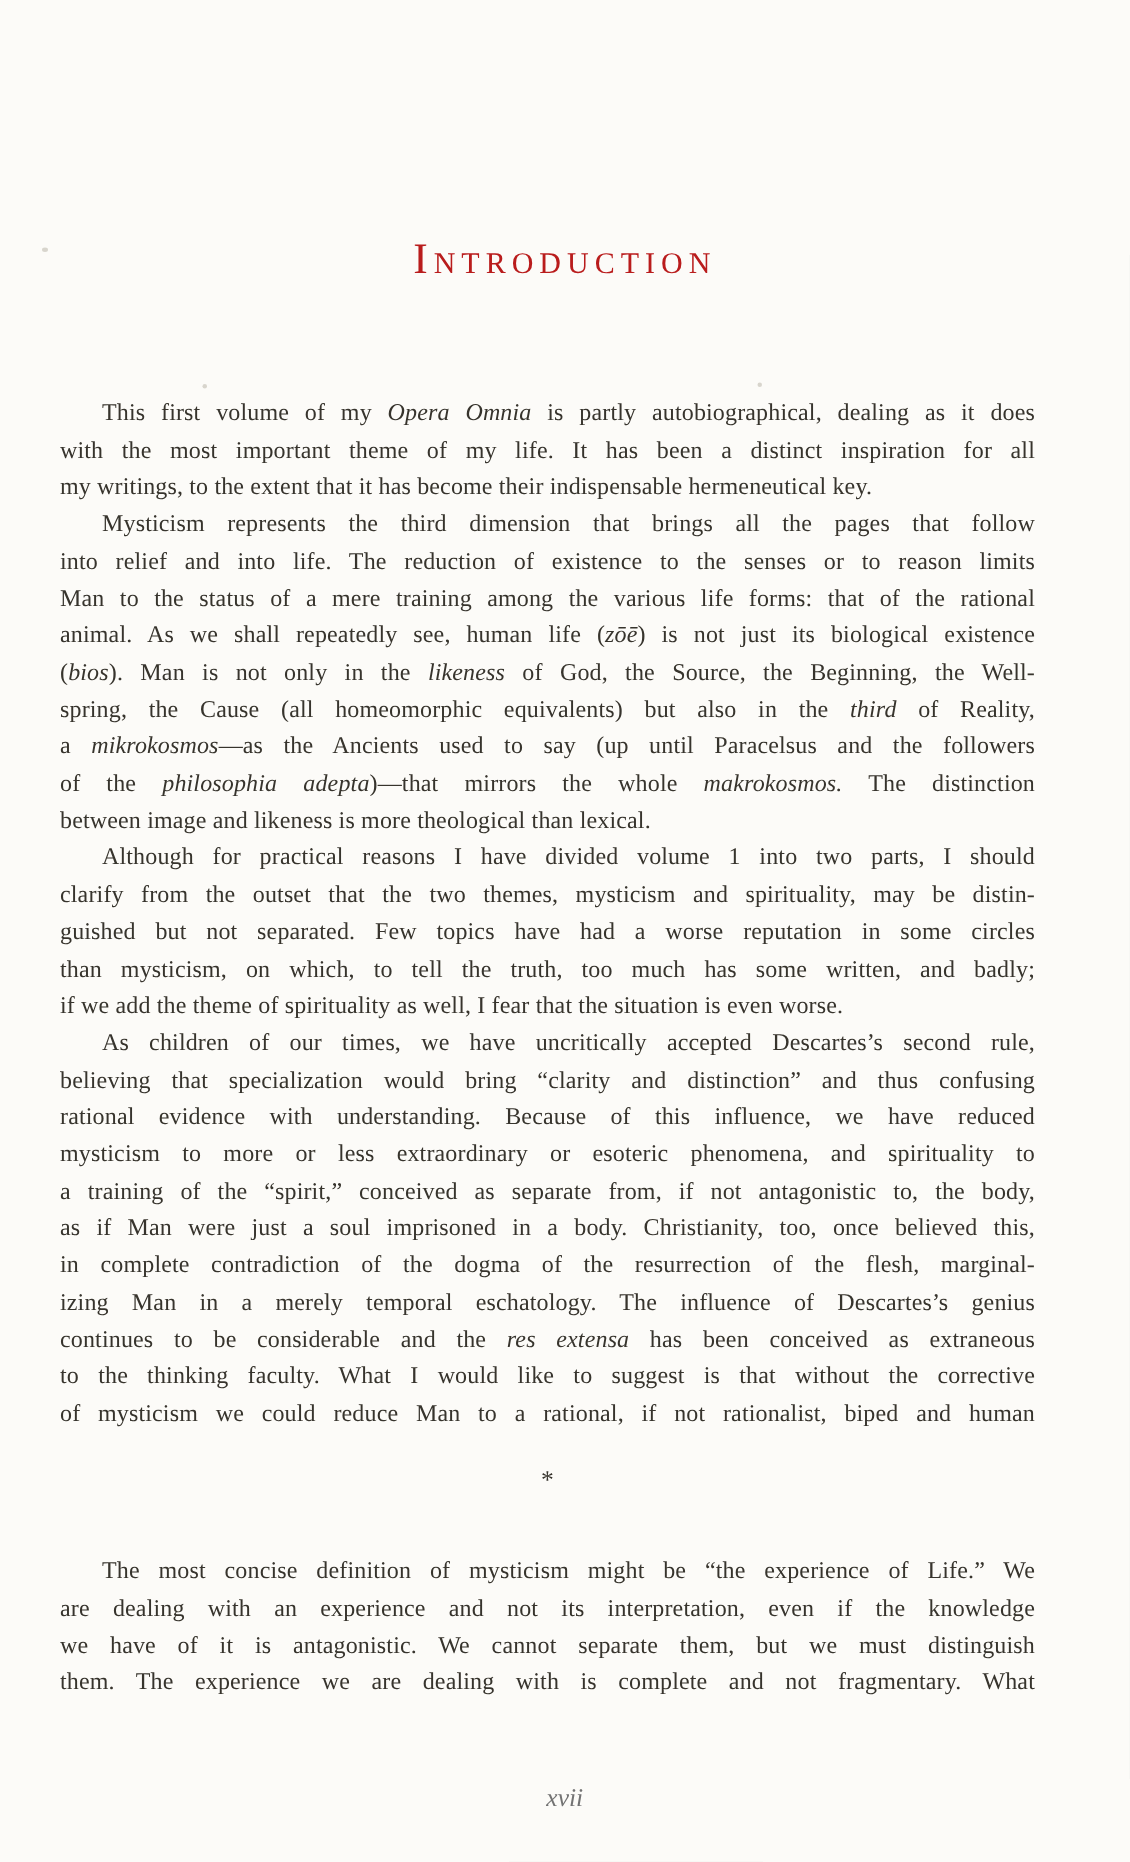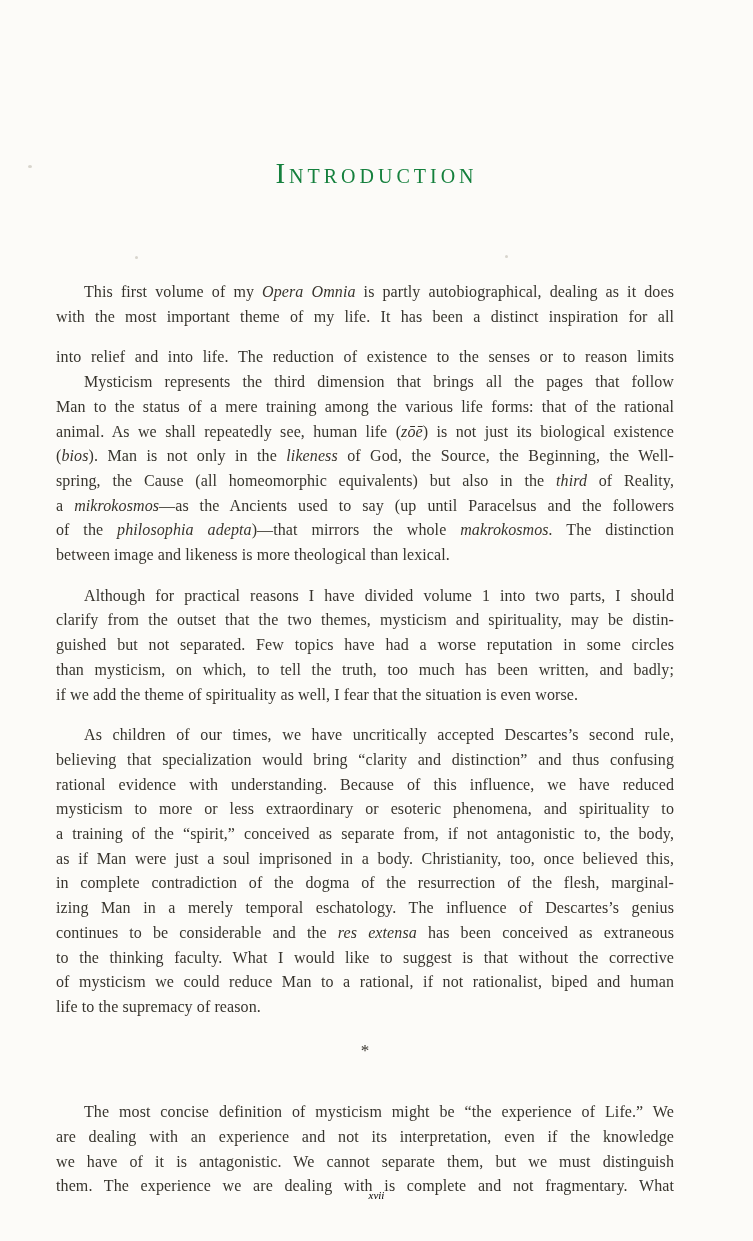--- a/index.html
+++ b/index.html
@@ -16,31 +16,31 @@
   }
   .title {
     position: absolute;
     top: 157px; left: 0; width: 100%;
     margin: 0;
     text-align: center;
     font-variant: small-caps;
     font-weight: 400;
     font-size: 29px;
     letter-spacing: 4px;
-    color: #15803d;
+    color: #b91c1c;
   }
   .textcol {
     position: absolute;
     left: 40px; top: 264px; width: 650px;
     font-size: 16px;
     line-height: 24.7px;
     color: #37342d;
     letter-spacing: 0.1px;
   }
-  .paragraph { margin: 16px; }
+  .paragraph { margin: 0; }
   .line {
     text-align: justify;
     text-align-last: justify;
     white-space: normal;
   }
   .line.last { text-align-last: left; }
   .line.indent { text-indent: 28px; }
   .divider {
     height: 24.7px;
     line-height: 24.7px;
@@ -49,69 +49,69 @@
     text-align: center;
     text-align-last: center;
     font-size: 17px;
     color: #37342d;
   }
   .folio {
     position: absolute;
     top: 1189px; left: 0; width: 100%;
     text-align: center;
     font-style: italic;
-    font-size: 11px;
-    color: #000000;
+    font-size: 17px;
+    color: #737373;
   }
   
   .speck { position: absolute; border-radius: 50%; background: #d8d5cd; }
 </style>
 </head>
 <body>
 
 <div class="sheet">
   <h1 class="title">Introduction</h1>
 
   <div class="textcol">
     <div>
         <div class="paragraph">
           <div class="line indent">This first volume of my <i>Opera Omnia</i> is partly autobiographical, dealing as it does</div>
           <div class="line">with the most important theme of my life. It has been a distinct inspiration for all</div>
+          <div class="line last">my writings, to the extent that it has become their indispensable hermeneutical key.</div>
         </div>
         <div class="paragraph">
+          <div class="line indent">Mysticism represents the third dimension that brings all the pages that follow</div>
           <div class="line">into relief and into life. The reduction of existence to the senses or to reason limits</div>
-          <div class="line indent">Mysticism represents the third dimension that brings all the pages that follow</div>
           <div class="line">Man to the status of a mere training among the various life forms: that of the rational</div>
           <div class="line">animal. As we shall repeatedly see, human life (<i>zōē</i>) is not just its biological existence</div>
           <div class="line">(<i>bios</i>). Man is not only in the <i>likeness</i> of God, the Source, the Beginning, the Well-</div>
           <div class="line">spring, the Cause (all homeomorphic equivalents) but also in the <i>third</i> of Reality,</div>
           <div class="line">a <i>mikrokosmos</i>—as the Ancients used to say (up until Paracelsus and the followers</div>
           <div class="line">of the <i>philosophia adepta</i>)—that mirrors the whole <i>makrokosmos.</i> The distinction</div>
           <div class="line last">between image and likeness is more theological than lexical.</div>
         </div>
         <div class="paragraph">
           <div class="line indent">Although for practical reasons I have divided volume 1 into two parts, I should</div>
           <div class="line">clarify from the outset that the two themes, mysticism and spirituality, may be distin-</div>
           <div class="line">guished but not separated. Few topics have had a worse reputation in some circles</div>
-          <div class="line">than mysticism, on which, to tell the truth, too much has been written, and badly;</div>
+          <div class="line">than mysticism, on which, to tell the truth, too much has some written, and badly;</div>
           <div class="line last">if we add the theme of spirituality as well, I fear that the situation is even worse.</div>
         </div>
         <div class="paragraph">
           <div class="line indent">As children of our times, we have uncritically accepted Descartes’s second rule,</div>
           <div class="line">believing that specialization would bring “clarity and distinction” and thus confusing</div>
           <div class="line">rational evidence with understanding. Because of this influence, we have reduced</div>
           <div class="line">mysticism to more or less extraordinary or esoteric phenomena, and spirituality to</div>
           <div class="line">a training of the “spirit,” conceived as separate from, if not antagonistic to, the body,</div>
           <div class="line">as if Man were just a soul imprisoned in a body. Christianity, too, once believed this,</div>
           <div class="line">in complete contradiction of the dogma of the resurrection of the flesh, marginal-</div>
           <div class="line">izing Man in a merely temporal eschatology. The influence of Descartes’s genius</div>
           <div class="line">continues to be considerable and the <i>res extensa</i> has been conceived as extraneous</div>
           <div class="line">to the thinking faculty. What I would like to suggest is that without the corrective</div>
           <div class="line">of mysticism we could reduce Man to a rational, if not rationalist, biped and human</div>
-          <div class="line last">life to the supremacy of reason.</div>
         </div>
       </div>
     <div class="divider">*</div>
     <div>
         <div class="paragraph">
           <div class="line indent">The most concise definition of mysticism might be “the experience of Life.” We</div>
           <div class="line">are dealing with an experience and not its interpretation, even if the knowledge</div>
           <div class="line">we have of it is antagonistic. We cannot separate them, but we must distinguish</div>
           <div class="line">them. The experience we are dealing with is complete and not fragmentary. What</div>
         </div>

